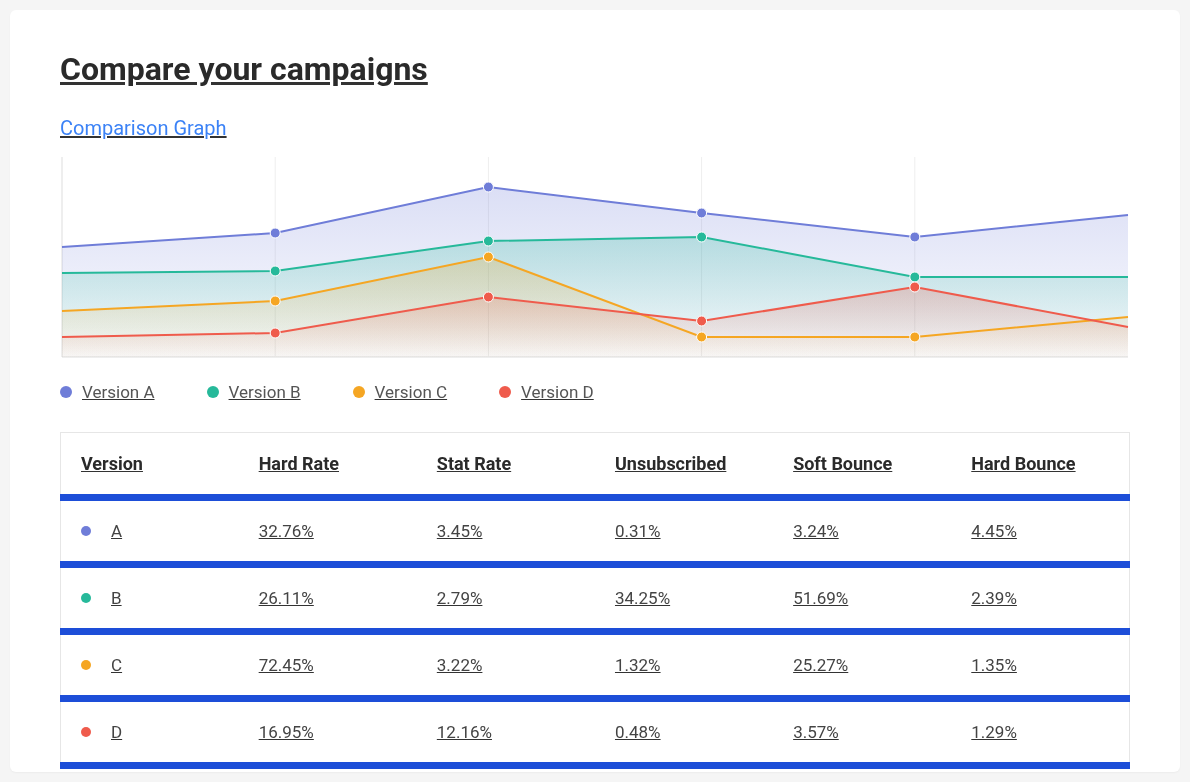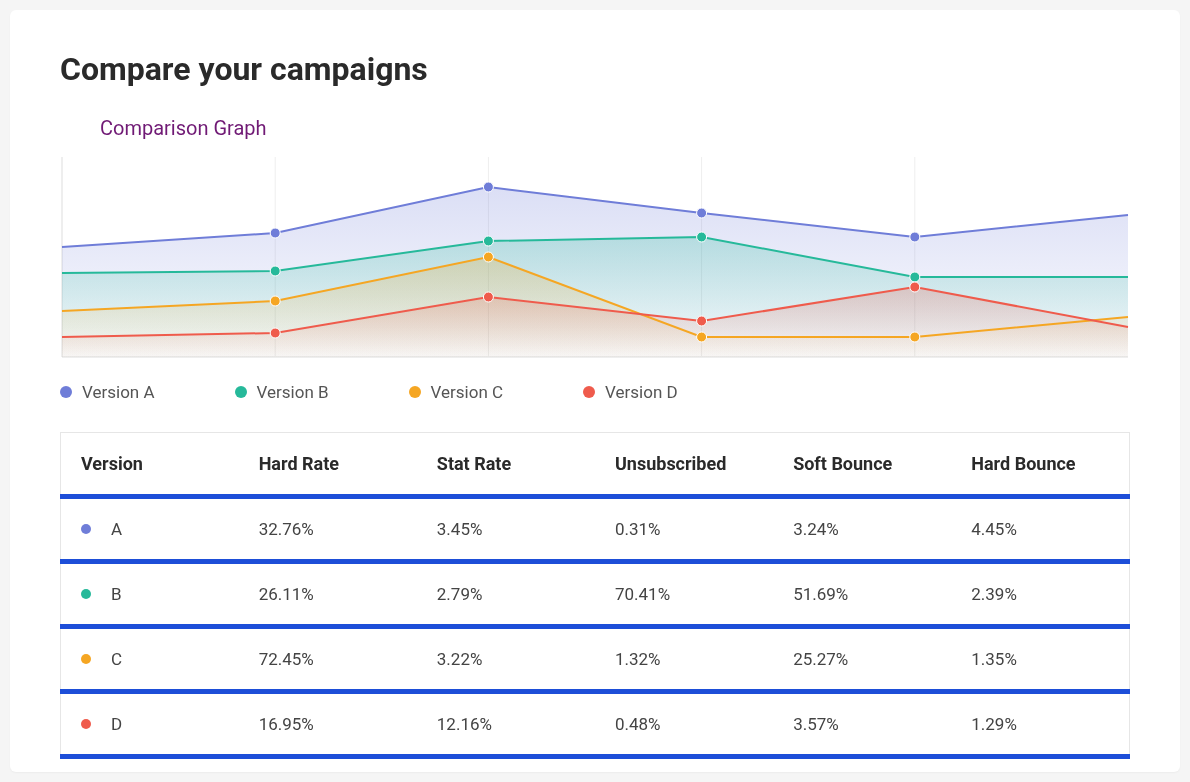--- a/index.html
+++ b/index.html
@@ -12,41 +12,41 @@
     color: #333;
   }
   .card {
     background: #fff;
     margin: 10px;
     border-radius: 6px;
     box-shadow: 0 1px 2px rgba(0,0,0,0.04);
     padding: 40px 50px 0 50px;
     height: 762px;
     overflow: hidden;
+    text-decoration: underline;
   }
   h1.title {
     font-size: 32px;
     font-weight: 700;
     color: #2a2a2a;
     margin-bottom: 28px;
   }
   .section-label {
     font-size: 20px;
     font-weight: 400;
-    color: #701a75;
+    color: #3b82f6;
     margin-bottom: 12px;
-    margin-left: 40px;
   }
   .chart-wrap {
     width: 100%;
     margin-bottom: 16px;
   }
   .legend {
     display: flex;
-    gap: 80px;
+    gap: 52px;
     margin-top: 14px;
     margin-bottom: 30px;
   }
   .legend-item {
     display: flex;
     align-items: center;
     gap: 10px;
     font-size: 17px;
     color: #555;
   }
@@ -59,21 +59,21 @@
   table {
     width: 100%;
     border-collapse: collapse;
     border: 1px solid #e6e6e6;
     table-layout: fixed;
   }
   th, td {
     text-align: left;
     padding: 20px 20px;
     font-size: 17px;
-    border-bottom: 5px solid #1d4ed8;
+    border-bottom: 7px solid #1d4ed8;
     color: #444;
   }
   th {
     font-weight: 700;
     color: #2a2a2a;
     font-size: 18px;
   }
   td .dot { width: 10px; height: 10px; margin-right: 10px; vertical-align: middle;}
   .version-cell { display:flex; align-items:center; gap:10px; }
 </style>
@@ -186,21 +186,21 @@
         </tr>
         <tr>
           <td>
             <div class="version-cell">
               <span class="dot" style="background: rgb(38, 185, 154);"></span>
               <span>B</span>
             </div>
           </td>
           <td>26.11%</td>
           <td>2.79%</td>
-          <td>70.41%</td>
+          <td>34.25%</td>
           <td>51.69%</td>
           <td>2.39%</td>
         </tr>
         <tr>
           <td>
             <div class="version-cell">
               <span class="dot" style="background: rgb(245, 166, 35);"></span>
               <span>C</span>
             </div>
           </td>

